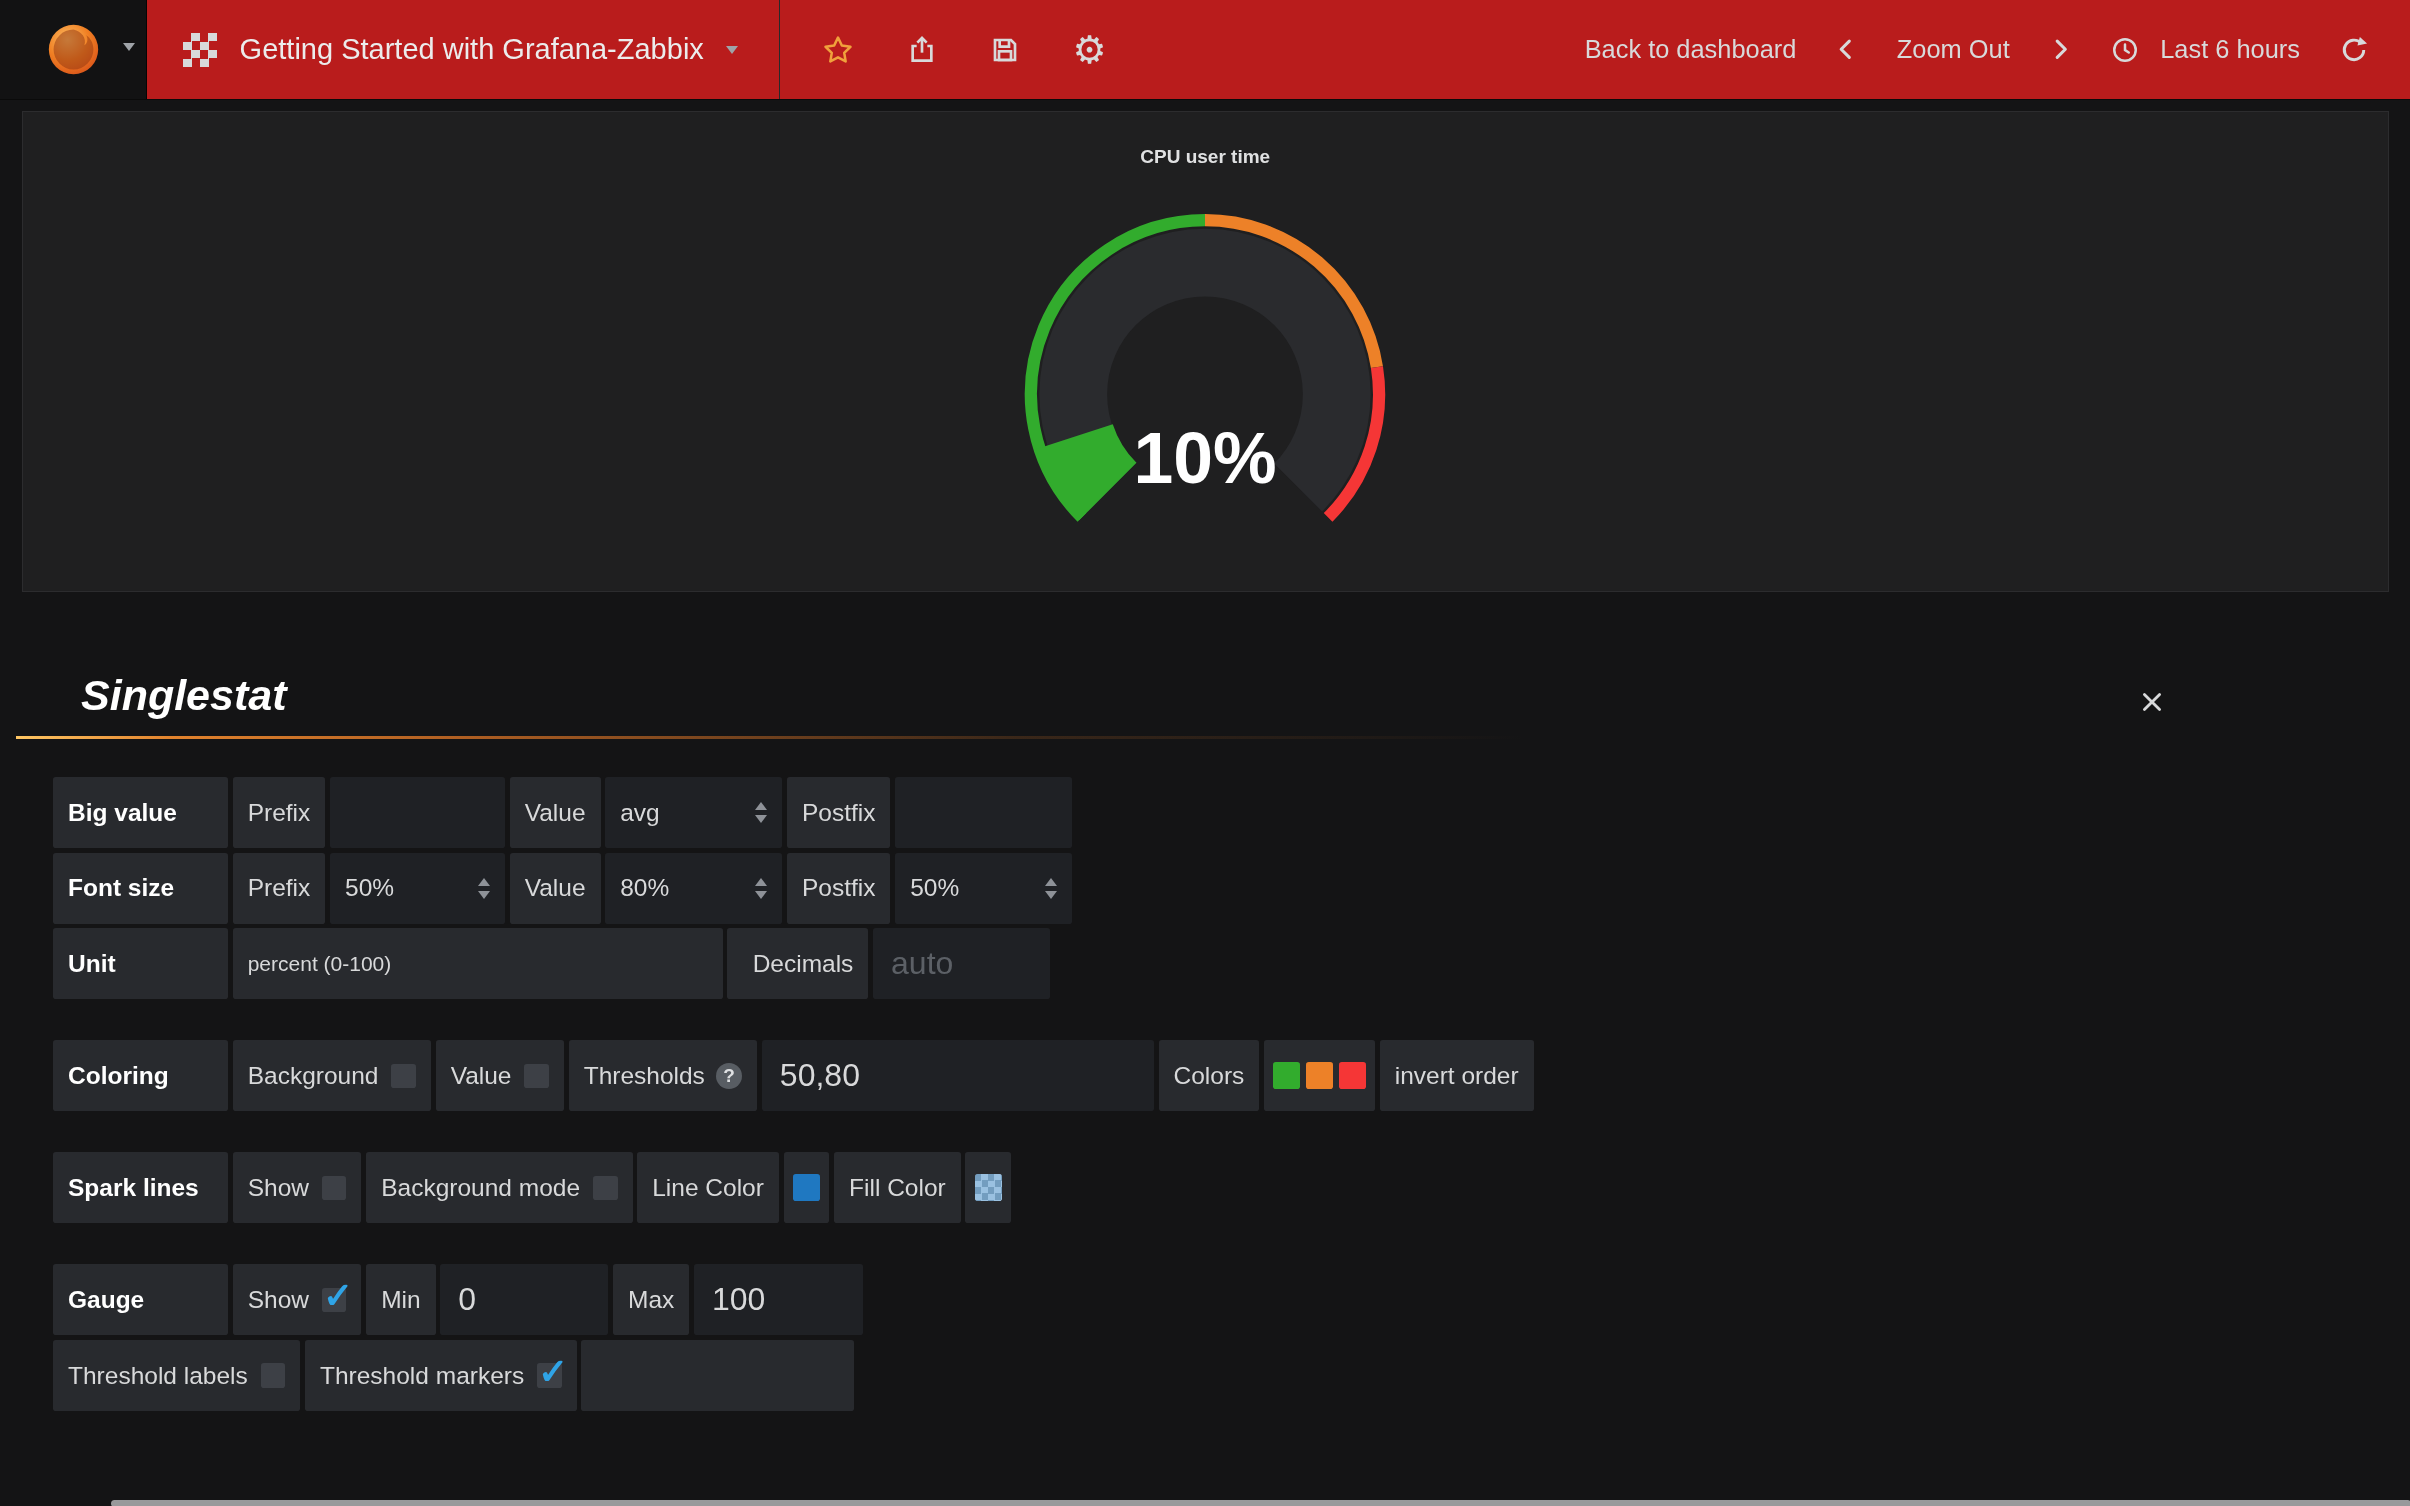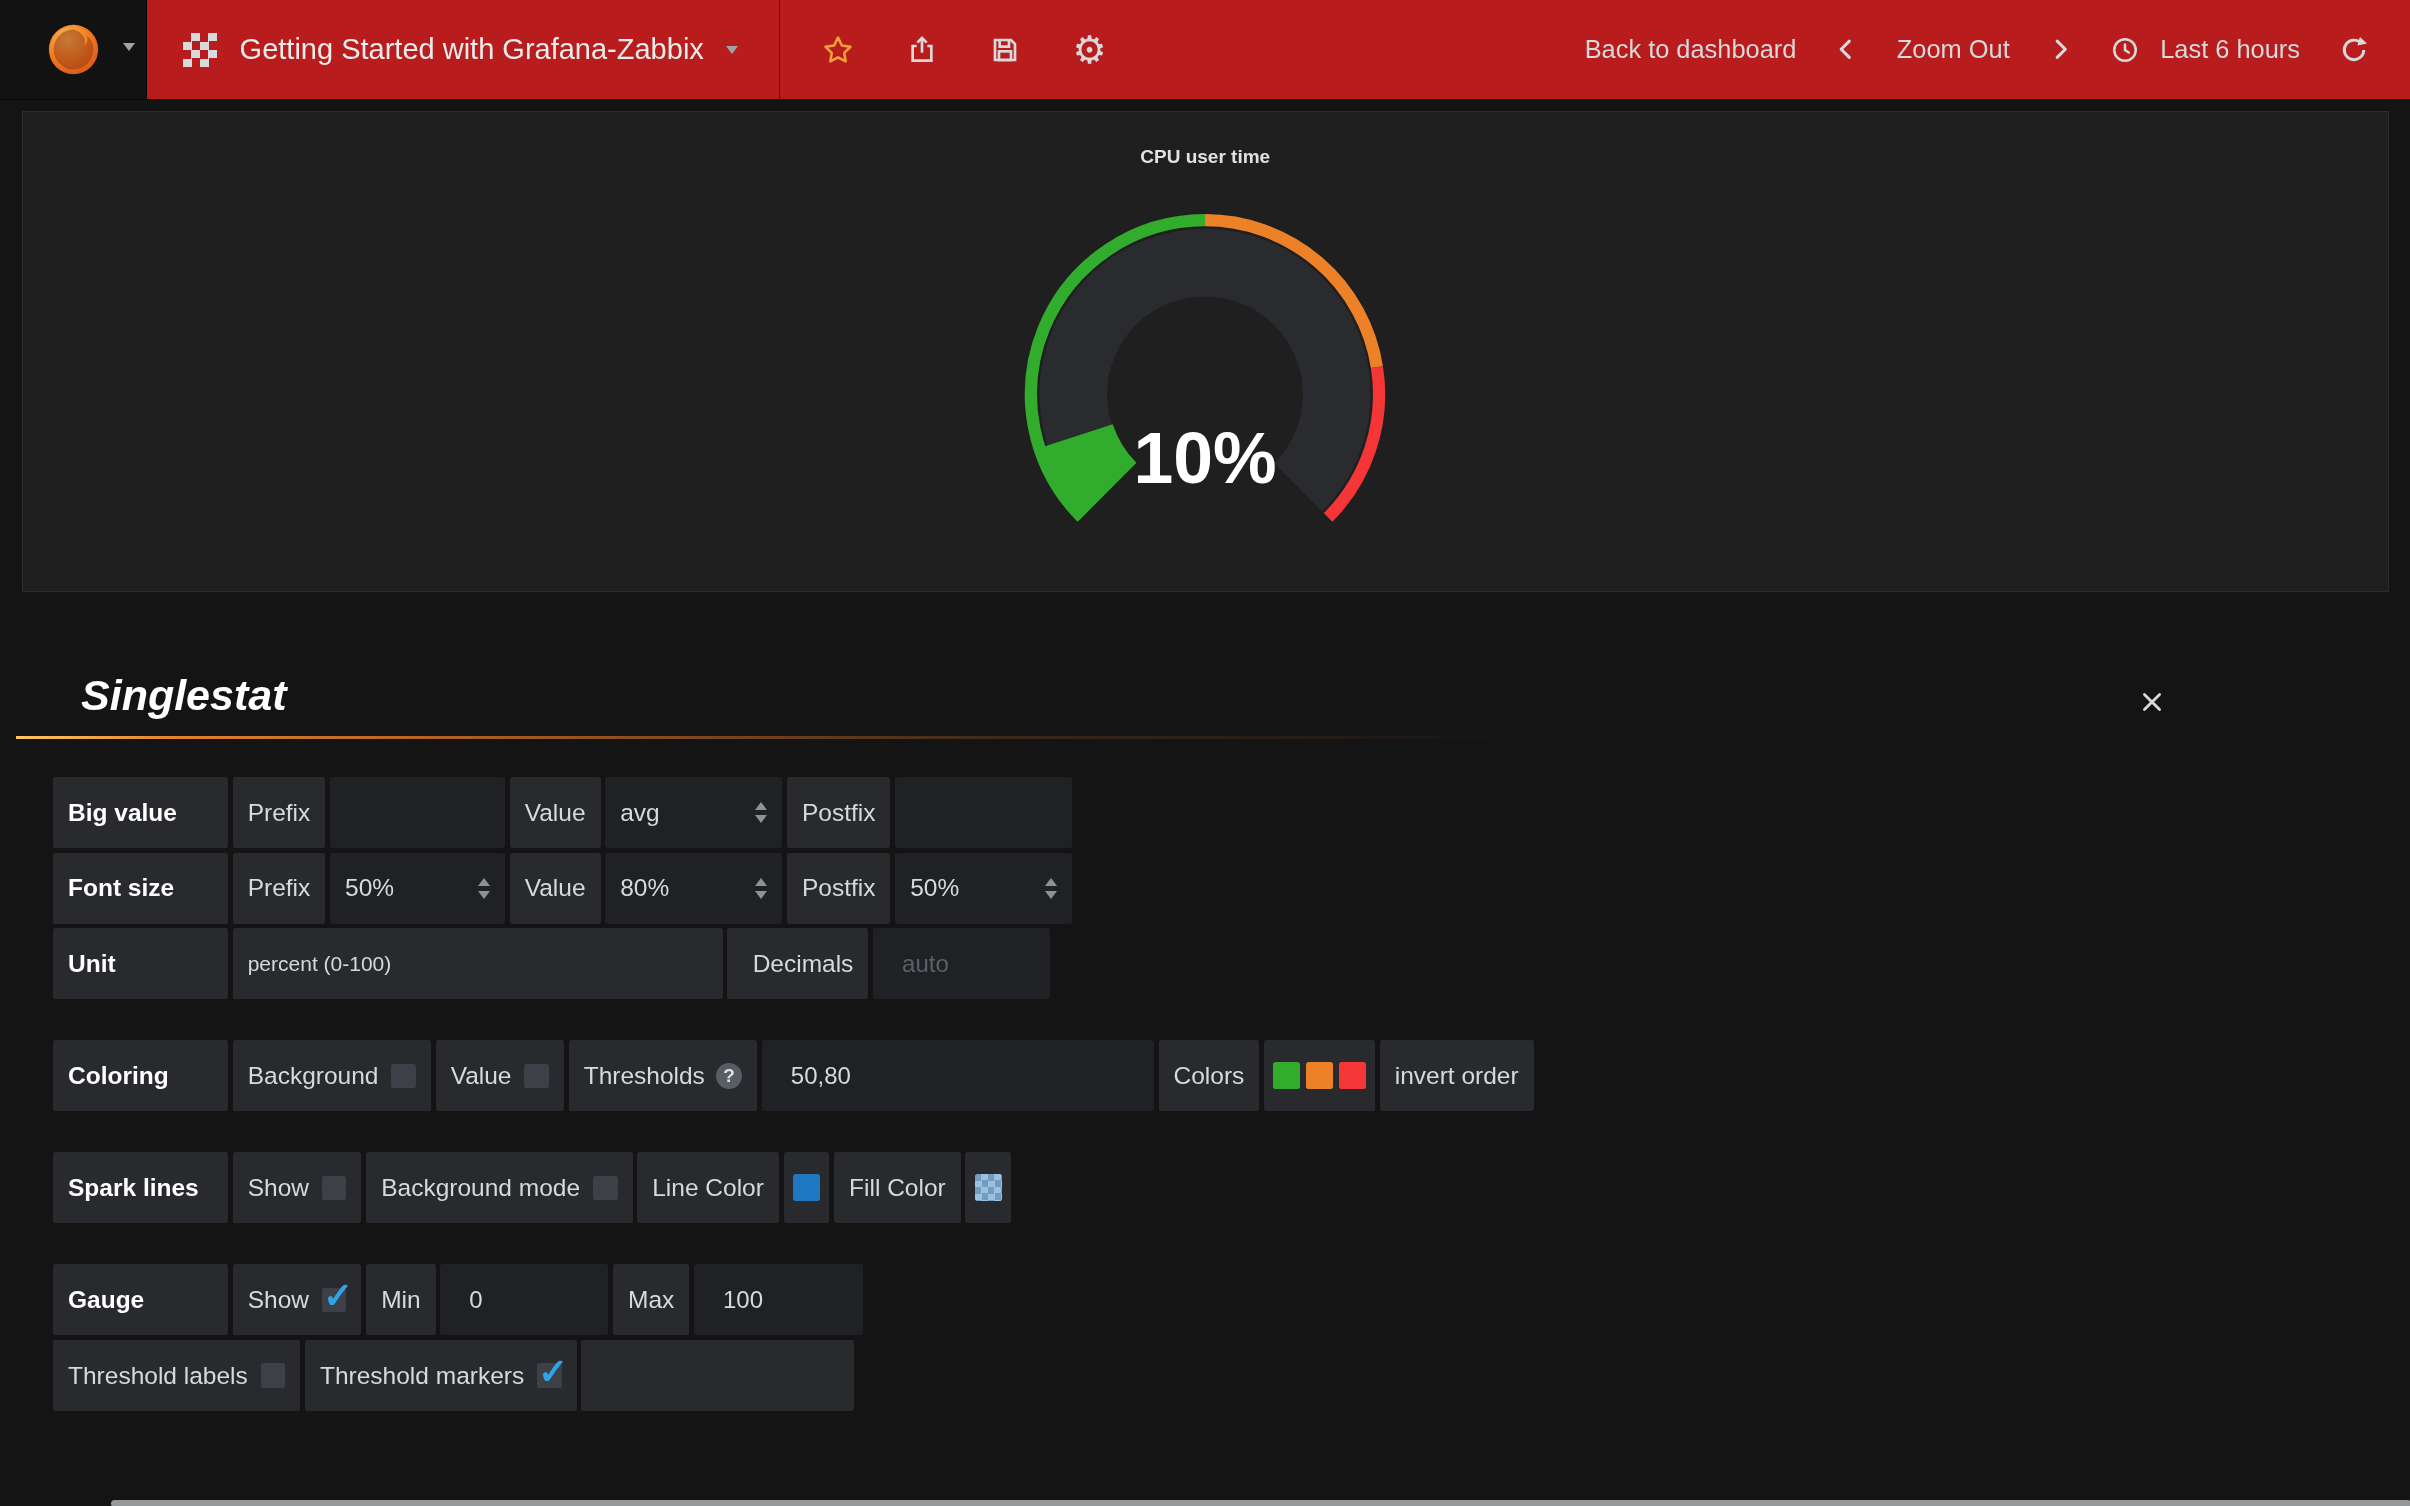--- a/index.html
+++ b/index.html
@@ -37,21 +37,21 @@
   .editor-close{position:absolute;right:81px;bottom:24.5px;cursor:pointer}
 
   
   .form{position:absolute;left:53px;top:777px}
   .group{margin-bottom:41px}
   .row{display:flex;gap:4.7px;margin-bottom:4.7px}
   .row:last-child{margin-bottom:12px}
   .cell{height:71px;background:#282a2e;border-radius:2.8px;display:flex;align-items:center;padding:0 15px;font-size:24.5px;color:#d8d9da;white-space:nowrap}
   .cell.rowlabel{font-weight:700;color:#ffffff;width:175px}
   .cell.input-cell{background:#1f2125;padding:0}
-  input.text{width:100%;height:100%;background:transparent;border:none;outline:none;color:#d8d9da;font-size:24px;padding:0 29px;font-family:inherit}
+  input.text{width:100%;height:100%;background:transparent;border:none;outline:none;color:#d8d9da;font-size:32px;padding:0 18px;font-family:inherit}
   input.text::placeholder{color:#5c6066}
   .cell.select{background:#1f2125;justify-content:space-between;cursor:pointer}
   .spinner{display:flex;flex-direction:column;gap:4.7px;margin-left:13px}
   .spinner i{width:0;height:0;border-left:6.6px solid transparent;border-right:6.6px solid transparent;display:block}
   .spinner .up{border-bottom:8.5px solid #8e9298}
   .spinner .dn{border-top:8.5px solid #8e9298}
   .checkbox{position:relative;width:24.5px;height:24.5px;background:#3d4046;border-radius:2.8px;margin-left:13px;cursor:pointer;flex:none}
   .checkbox.checked::after{content:"✓";position:absolute;left:0.9px;top:-12.2px;font-size:36px;font-weight:700;color:#2fa4e7}
   .help-icon{width:26px;height:26px;border-radius:50%;background:#585d63;color:#dfe1e3;display:inline-flex;align-items:center;justify-content:center;font-size:19px;font-weight:700;margin-left:11.3px;cursor:pointer}
   .help-icon::after{content:"?"}

